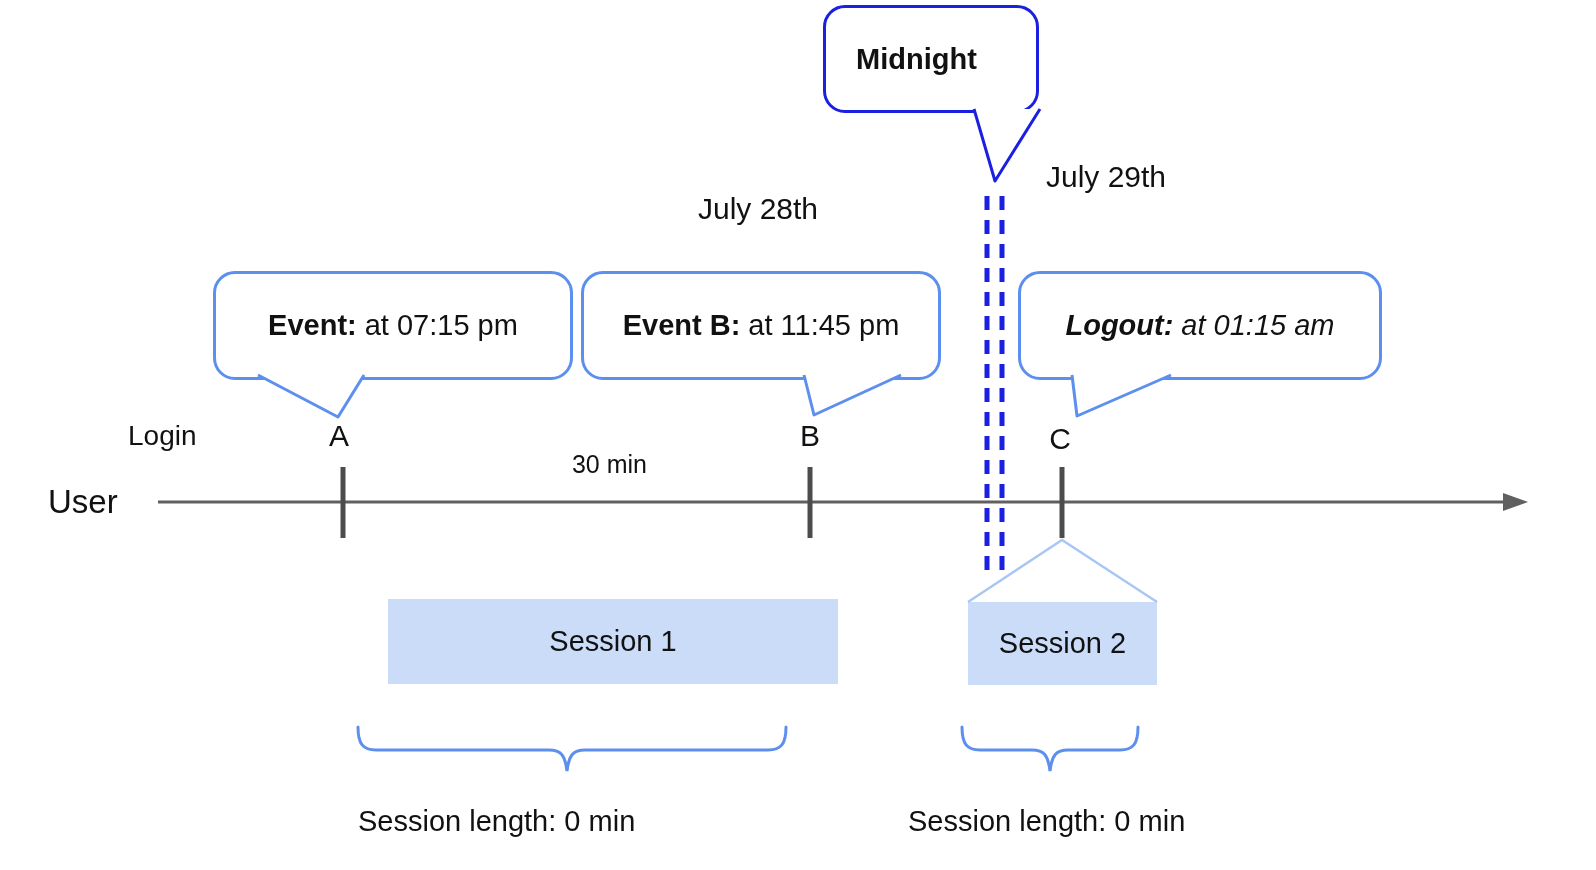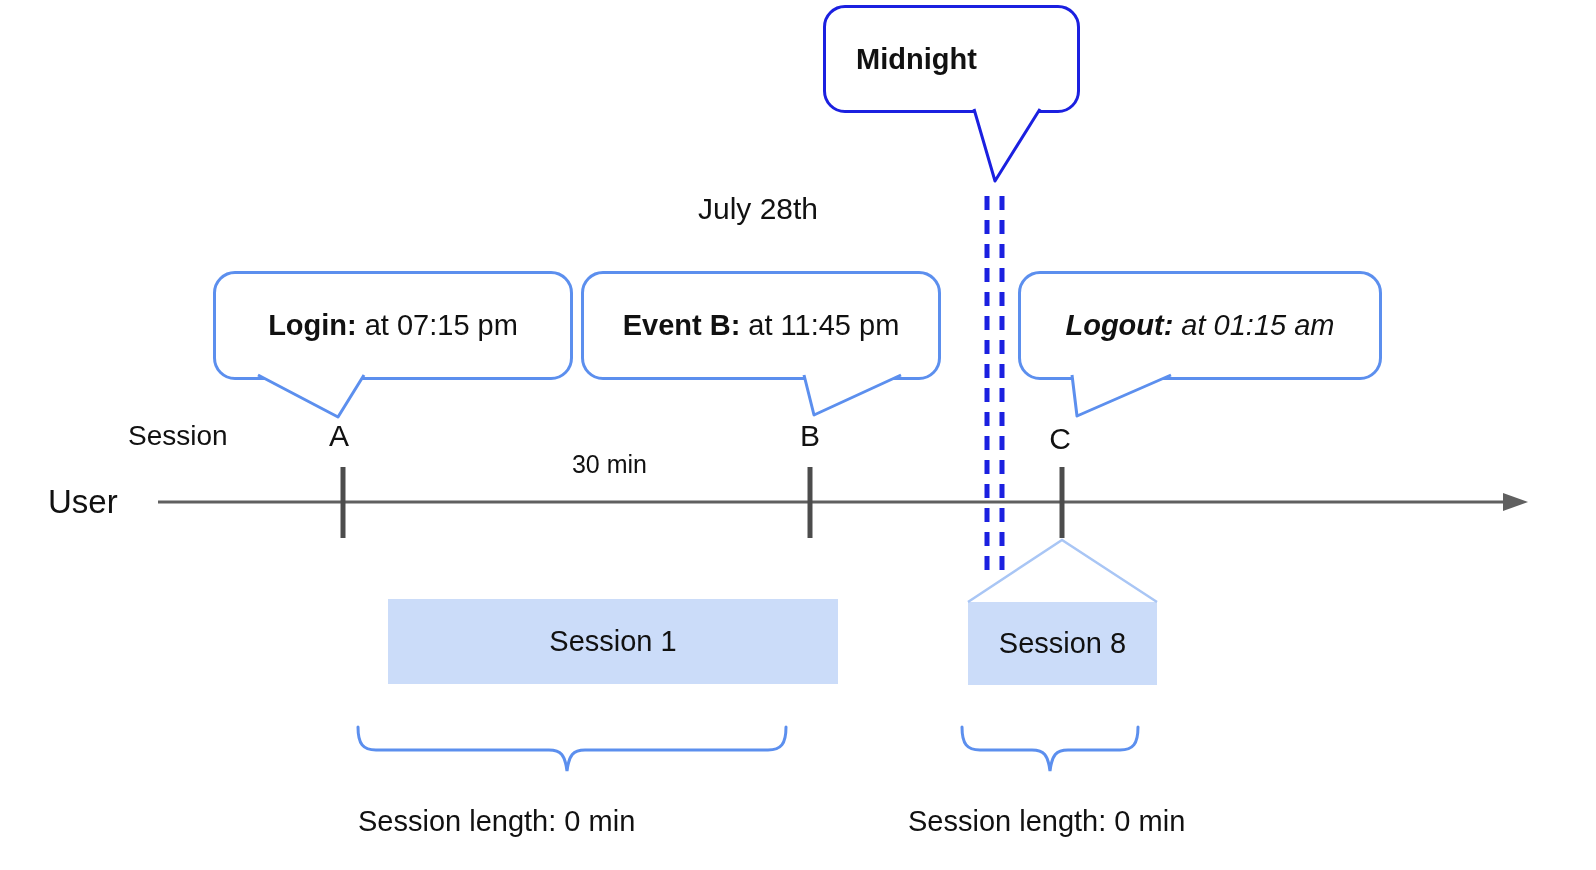--- a/index.html
+++ b/index.html
@@ -24,53 +24,54 @@
     position:absolute;background:#cbdcf9;display:flex;align-items:center;
     justify-content:center;font-size:29px;
   }
   .length-label{position:absolute;font-size:29px;white-space:nowrap;}
 </style>
 </head>
 <body>
 
 <div class="canvas">
 
-  <div class="bubble dark midnight" style="left:823px;top:5px;width:257px;height:108px;">
+  <div class="bubble dark midnight" style="left:823px;top:5px;width:216px;height:108px;">
     <span>Midnight</span>
   </div>
 
   <div class="bubble light" style="left:213px;top:271px;width:360px;height:109px;">
-    <span class="lbl">Login:</span>
+    <span class="lbl">Event:</span>
     <span class="val">at 07:15 pm</span>
   </div>
 
   <div class="bubble light" style="left:581px;top:271px;width:360px;height:109px;">
     <span class="lbl">Event B:</span>
     <span class="val">at 11:45 pm</span>
   </div>
 
   <div class="bubble light" style="left:1018px;top:271px;width:364px;height:109px;font-style:italic;">
     <span class="lbl">Logout:</span>
     <span class="val">at 01:15 am</span>
   </div>
 
   <div class="datelabel" style="left:658px;top:160px;margin-top:32px;">July 28th</div>
+  <div class="datelabel" style="left:1006px;top:160px;">July 29th</div>
 
-  <div class="axis-text" style="left:128px;top:420px;font-size:28px;">Session</div>
+  <div class="axis-text" style="left:128px;top:420px;font-size:28px;">Login</div>
   <div class="axis-text" style="left:48px;top:483px;font-size:33px;">User</div>
   <div class="axis-text" style="left:319px;top:419px;width:40px;text-align:center;font-size:30px;">A</div>
   <div class="axis-text" style="left:790px;top:419px;width:40px;text-align:center;font-size:30px;">B</div>
   <div class="axis-text" style="left:1040px;top:422px;width:40px;text-align:center;font-size:30px;">C</div>
   <div class="axis-text" style="left:527px;top:450px;width:120px;text-align:right;font-size:25px;">30 min</div>
 
   <div class="session-box" style="left:361px;top:599px;width:450px;height:85px;margin-left:27px;">
     <span>Session 1</span>
   </div>
   <div class="session-box" style="left:968px;top:602px;width:189px;height:83px;">
-    <span>Session 8</span>
+    <span>Session 2</span>
   </div>
 
   <div class="length-label" style="left:358px;top:805px;">Session length: 0 min</div>
   <div class="length-label" style="left:908px;top:805px;">Session length: 0 min</div>
 
   <svg class="overlay" width="1596" height="870" viewBox="0 0 1596 870">
 
     <path d="M 974 109 L 995 181 L 1040 109" fill="#ffffff" stroke="#1b20e0" stroke-width="3" stroke-linejoin="round"></path>
     <path d="M 258 375 L 338 417 L 364 375" fill="#ffffff" stroke="#5c8fee" stroke-width="3" stroke-linejoin="round"></path>
     <path d="M 804 375 L 814 415 L 901 375" fill="#ffffff" stroke="#5c8fee" stroke-width="3" stroke-linejoin="round"></path>

